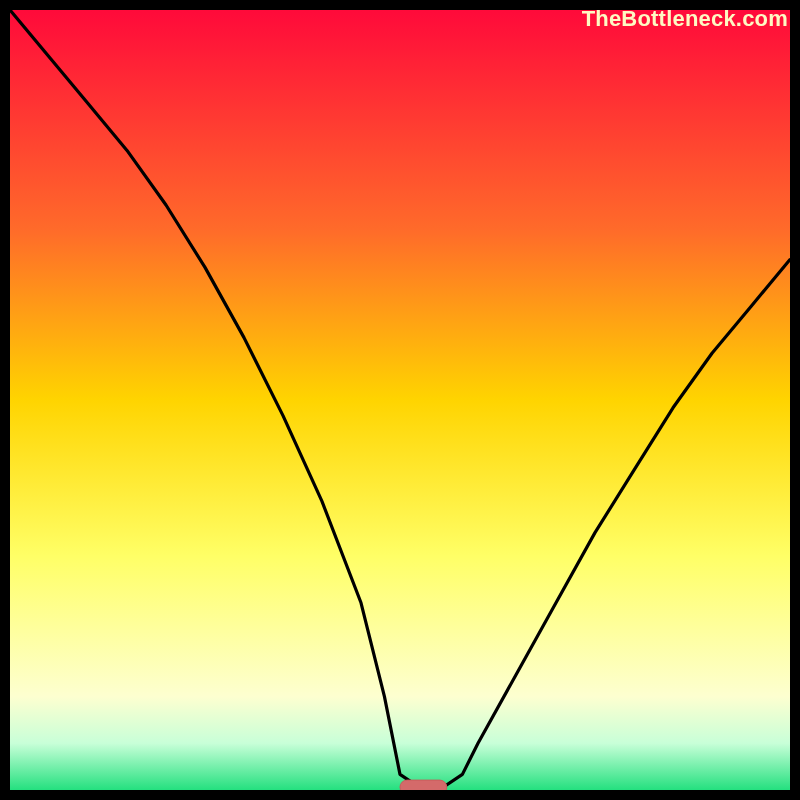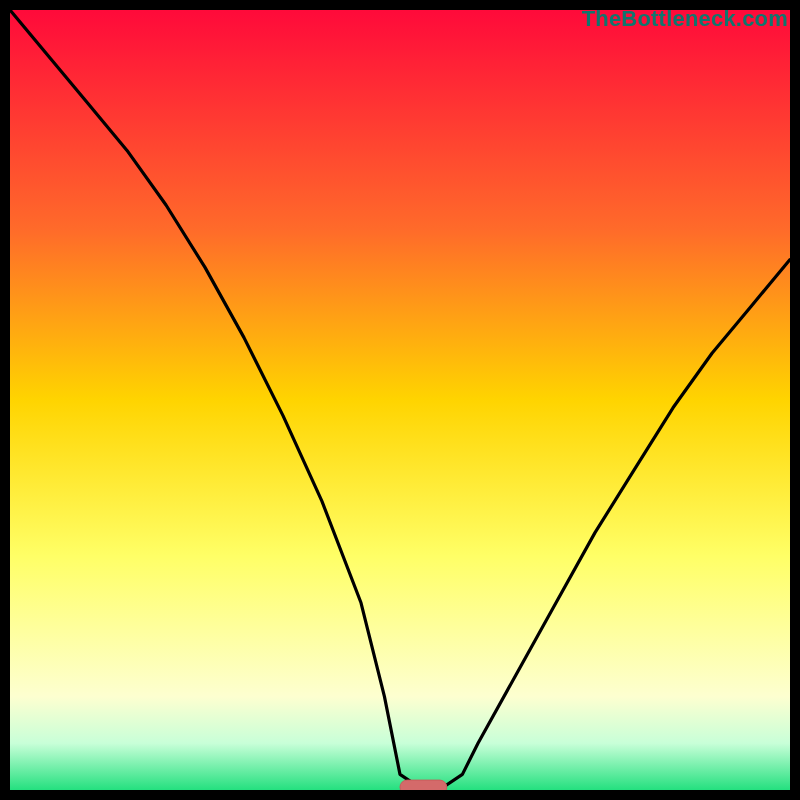--- a/index.html
+++ b/index.html
@@ -23,21 +23,21 @@
     top: 10px;
     width: 780px;
     height: 780px;
   }
   .watermark {
     position: absolute;
     top: 6px;
     right: 12px;
     font-size: 22px;
     font-weight: 600;
-    color: #0f766e;
+    color: #fef9c3;
     letter-spacing: 0.2px;
     user-select: none;
   }
 </style>
 </head>
 <body>
 
 <div class="chart-container">
   <svg class="plot-area" viewBox="0 0 780 780">
     <defs>

